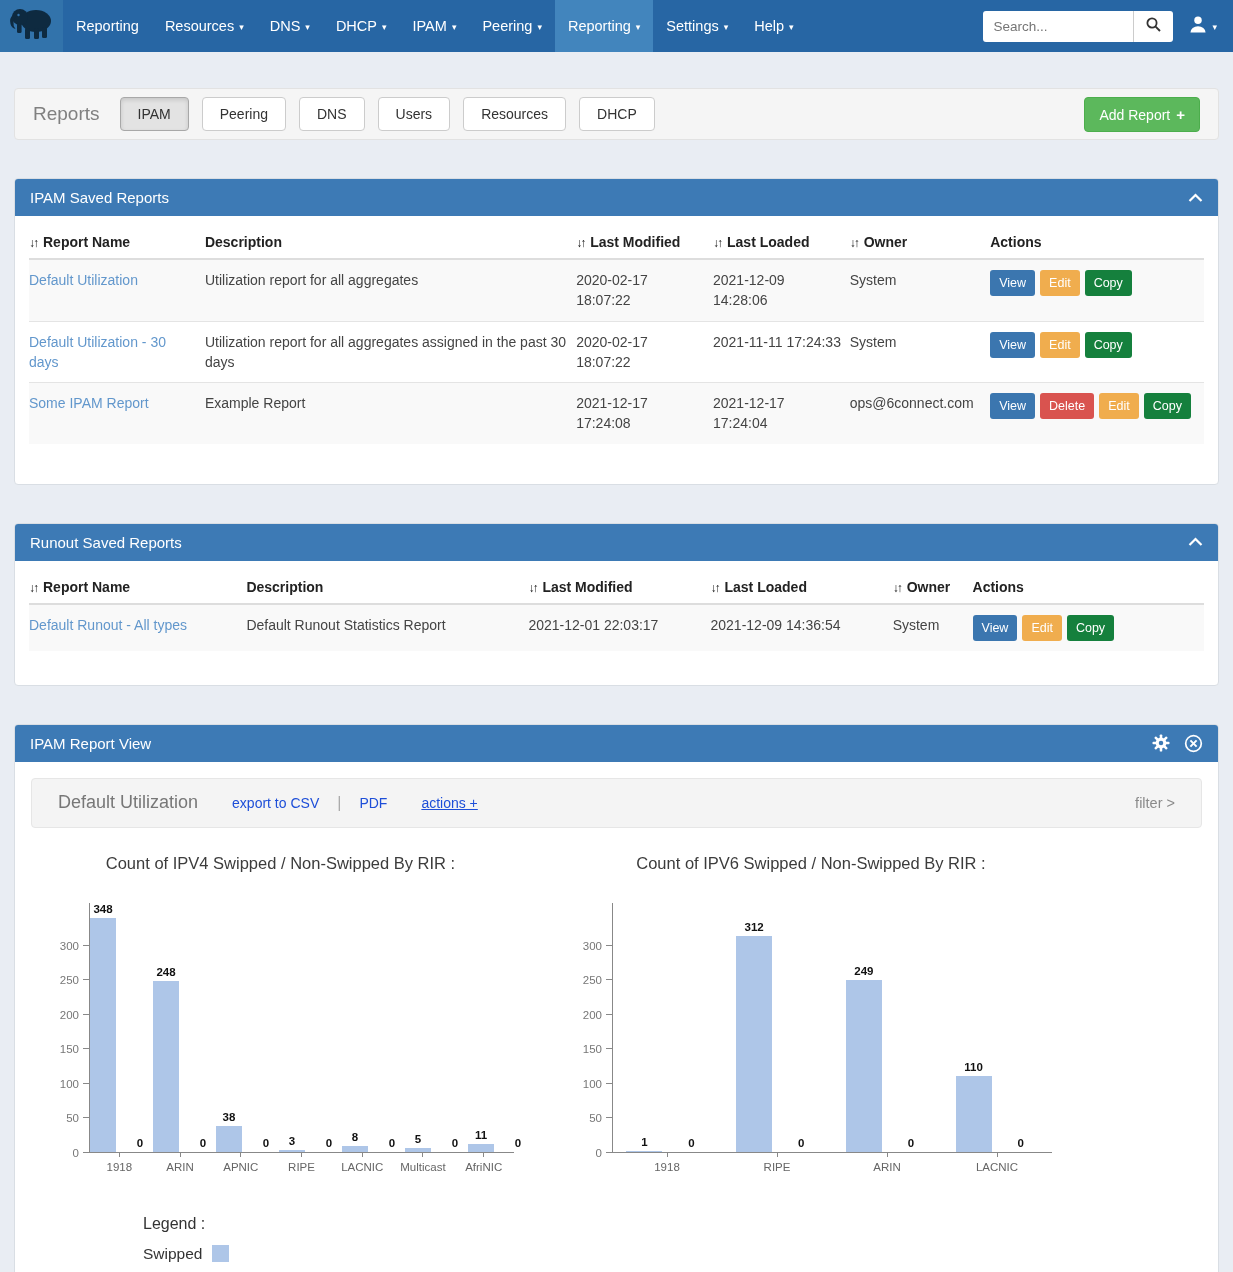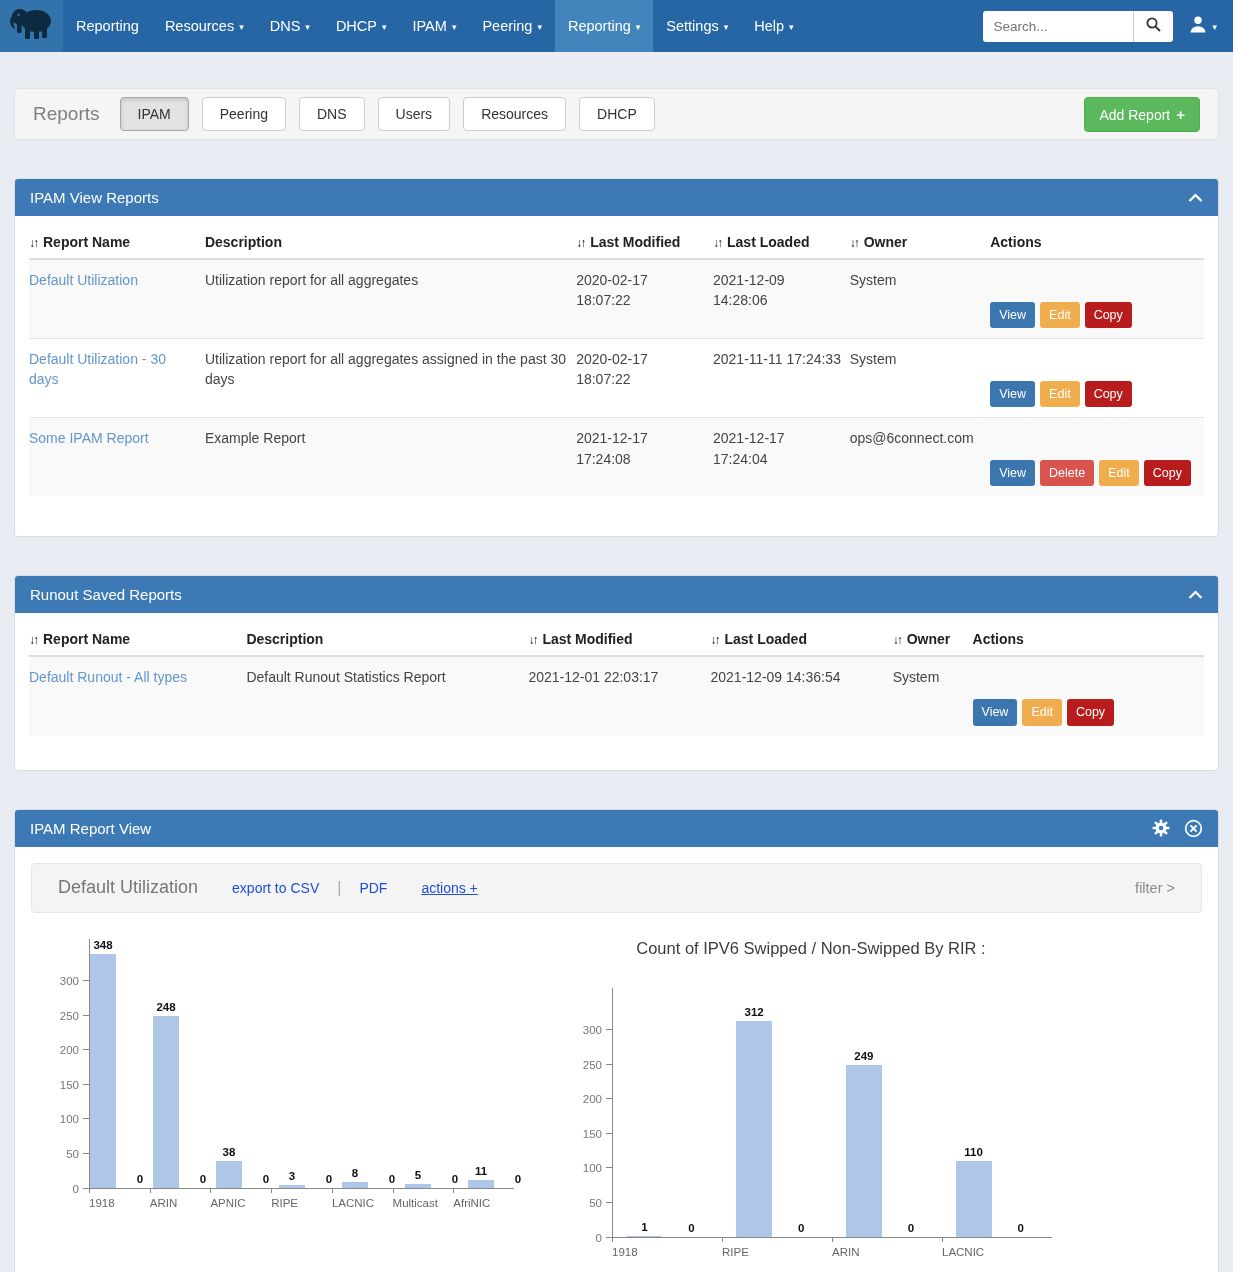--- a/index.html
+++ b/index.html
@@ -41,21 +41,21 @@
   table.rpt { width:100%; border-collapse:collapse; font-size:14px; }
   table.rpt th { text-align:left; padding:8px 8px 8px 0; border-bottom:2px solid #ddd; color:#222; font-size:14px; }
   table.rpt td { padding:10px 8px 10px 0; border-top:1px solid #e4e4e4; vertical-align:top; color:#444; line-height:1.45; }
   table.rpt tbody tr:nth-child(odd) { background:#f9f9f9; }
   table.rpt tbody tr:first-child td { border-top:none; }
   .sort { font-size:12px; letter-spacing:-2px; margin-right:6px; color:#111; font-weight:bold; }
   a.rlink { color:#6297cc; text-decoration:none; cursor:pointer; }
   .abtn { display:inline-block; color:#fff; font-size:12.5px; padding:4px 9px; border-radius:3px; margin-right:5px; cursor:pointer; }
   .a-view { background:#3b76af; }
   .a-edit { background:#f0ad4e; }
-  .a-copy { background:#b91c1c;margin-top:32px; }
+  .a-copy { background:#15803d; }
   .a-delete { background:#d9534f; }
   .actions-cell { white-space:nowrap; }
 
   
   .t-ipam col.c-name{width:15.5%} .t-ipam col.c-desc{width:33%} .t-ipam col.c-mod{width:12%} .t-ipam col.c-load{width:12%} .t-ipam col.c-own{width:12%} .t-ipam col.c-act{width:15.5%}
   .t-run col.c-name{width:18.5%} .t-run col.c-desc{width:24%} .t-run col.c-mod{width:15.5%} .t-run col.c-load{width:15.5%} .t-run col.c-own{width:6.8%} .t-run col.c-act{width:19.7%}
 
   
   .rv-body { padding:16px 16px 10px 16px; }
   .rv-toolbar { background:#f4f4f4; border:1px solid #e6e6e6; border-radius:4px; height:50px; display:flex; align-items:center; padding:0 26px; }
@@ -73,21 +73,21 @@
   .yaxis { position:relative; width:42px; height:250px; flex:none; }
   .ytick-lbl { position:absolute; right:10px; font-size:11.5px; color:#777; }
   .ytick-dash { position:absolute; right:0; width:6px; height:1px; background:#888; }
   .plot { position:relative; height:250px; border-left:1px solid #888; border-bottom:1px solid #888; }
   .groups { display:flex; height:100%; align-items:flex-end; }
   .group { flex:1; display:flex; align-items:flex-end; justify-content:center; gap:11px; height:100%; }
   .bar-wrap { display:flex; flex-direction:column; align-items:center; justify-content:flex-end; height:100%; }
   .bar-val { font-size:11.5px; font-weight:bold; color:#111; margin-bottom:3px; }
   .bar { }
   .cats { display:flex; }
-  .cat { flex:1; display:flex; flex-direction:column; align-items:flex-start; }
+  .cat { flex:1; display:flex; flex-direction:column; align-items:center; }
   .cat-tick { width:1px; height:4px; background:#888; }
   .cat-lbl { font-size:11.5px; color:#666; margin-top:4px; }
 
   
   .legend { margin:42px 0 0 112px; }
   .legend-title { font-size:16px; color:#333; margin-bottom:12px; }
   .legend-item { display:flex; align-items:center; font-size:15.5px; color:#333; margin-bottom:11px; }
   .legend-swatch { width:17px; height:17px; margin-left:10px; }
 </style>
 </head>
@@ -174,21 +174,21 @@
 <div class="container">
 
   <div class="reports-bar">
     <span class="reports-title">Reports</span>
     <span id="report-tabs"><button class="tab-btn active">IPAM</button><button class="tab-btn">Peering</button><button class="tab-btn">DNS</button><button class="tab-btn">Users</button><button class="tab-btn">Resources</button><button class="tab-btn">DHCP</button></span>
     <button class="add-btn"><span>Add Report</span><b>+</b></button>
   </div>
 
   <div class="panel">
     <div class="panel-header">
-      <span>IPAM View Reports</span>
+      <span>IPAM Saved Reports</span>
       <span class="ph-tools">
           <span class="ph-icon">
         <svg width="15" height="10" viewBox="0 0 15 10">
               <polyline points="1.5,8 7.5,2 13.5,8" stroke="#fff" stroke-width="2.2" fill="none"></polyline>
             </svg>
       </span>
         </span>
     </div>
     <div class="tbl-wrap">
       <table class="rpt t-ipam" id="tbl-ipam">
@@ -319,20 +319,21 @@
         <span class="rv-name">Default Utilization</span>
         <span class="rv-link">export to CSV</span>
         <span class="rv-sep">|</span>
         <span class="rv-link">PDF</span>
         <span class="rv-link" style="margin-left:16px;text-decoration:underline;">actions +</span>
         <span class="rv-filter">filter &gt;</span>
       </div>
 
       <div class="charts-row">
         <div class="chart">
+            <div class="chart-title">Count of IPV4 Swipped / Non-Swipped By RIR :</div>
             <div class="chart-body">
               <div class="yaxis">
                 <span class="ytick-lbl" style="bottom: -6px;">0</span>
                 <div class="ytick-dash" style="bottom: 0px;"></div>
                 <span class="ytick-lbl" style="bottom: 28.5304px;">50</span>
                 <div class="ytick-dash" style="bottom: 34.5304px;"></div>
                 <span class="ytick-lbl" style="bottom: 63.0608px;">100</span>
                 <div class="ytick-dash" style="bottom: 69.0608px;"></div>
                 <span class="ytick-lbl" style="bottom: 97.5912px;">150</span>
                 <div class="ytick-dash" style="bottom: 103.591px;"></div>

